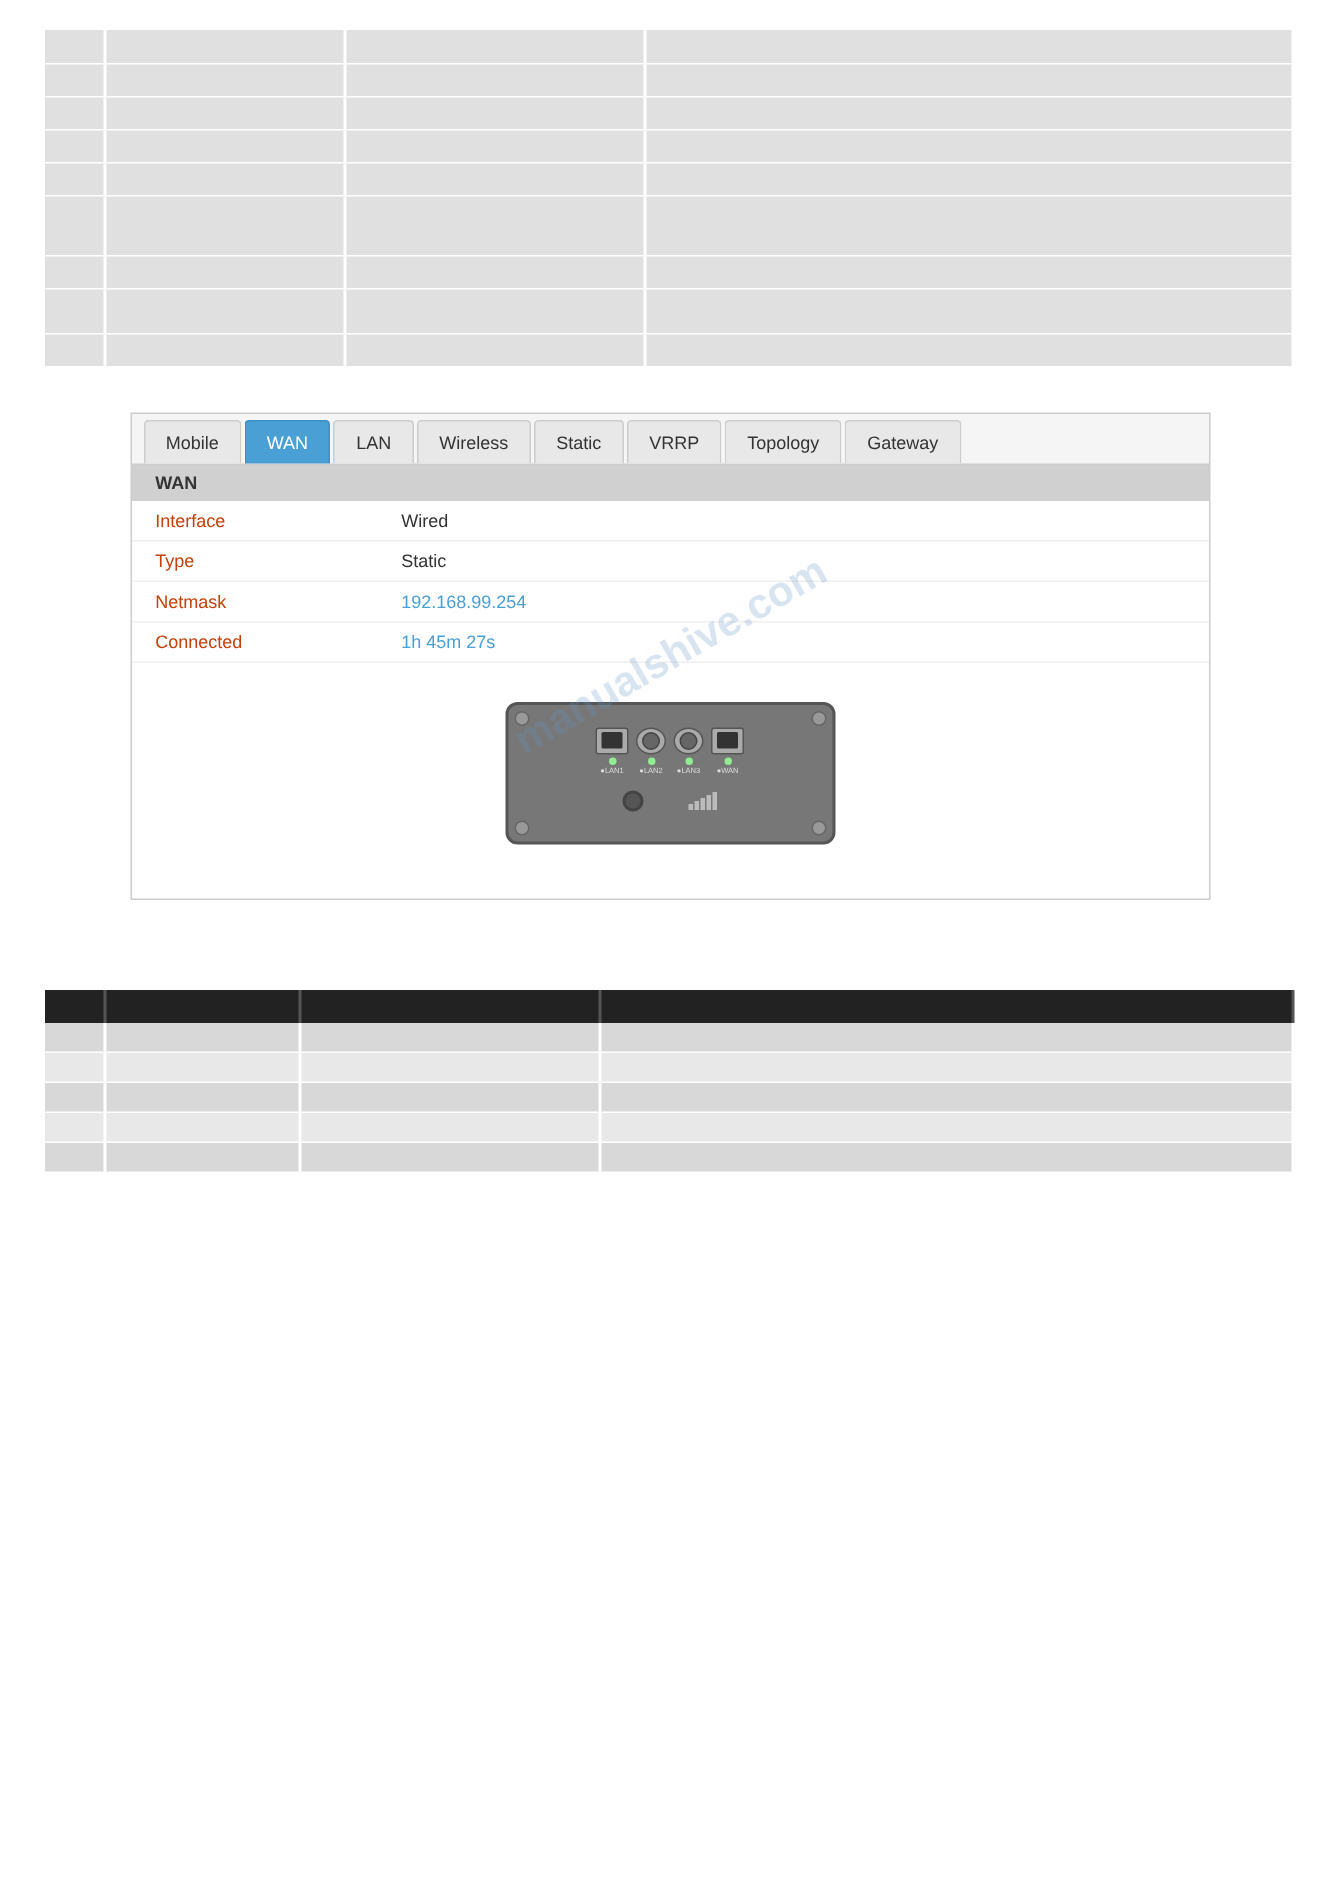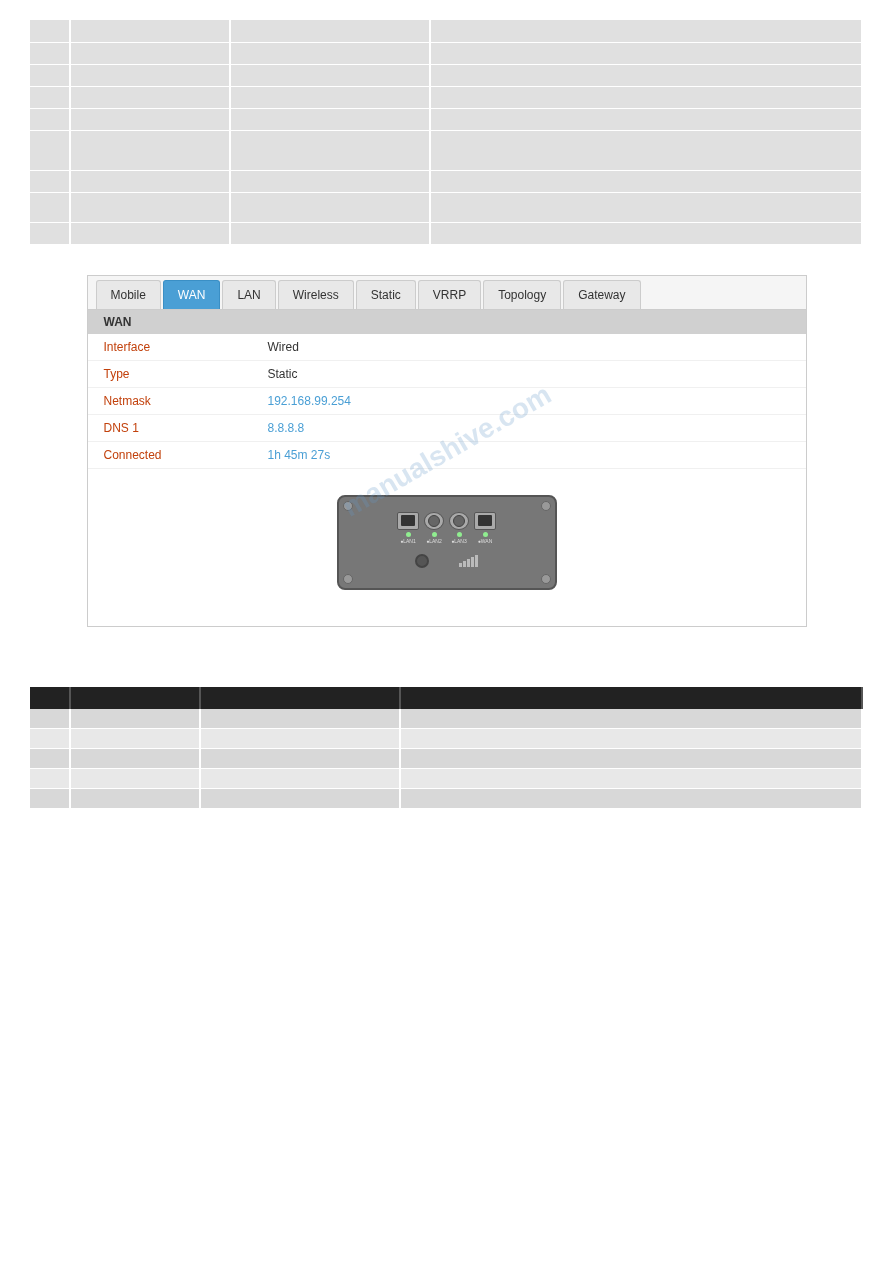--- a/index.html
+++ b/index.html
@@ -281,24 +281,20 @@
         <div class="info-label">Interface</div>
         <div class="info-value">Wired</div>
       </div>
       <div class="info-row">
         <div class="info-label">Type</div>
         <div class="info-value">Static</div>
       </div>
       <div class="info-row">
         <div class="info-label">Netmask</div>
         <div class="info-value blue">192.168.99.254</div>
-      </div>
-      <div class="info-row">
-        <div class="info-label">DNS 1</div>
-        <div class="info-value blue">8.8.8.8</div>
       </div>
       <div class="info-row">
         <div class="info-label">Connected</div>
         <div class="info-value blue">1h 45m 27s</div>
       </div>
 
 
       <div class="ports-section">
 
         <div style="display:flex; justify-content:center; padding: 10px 0 20px 0;">

